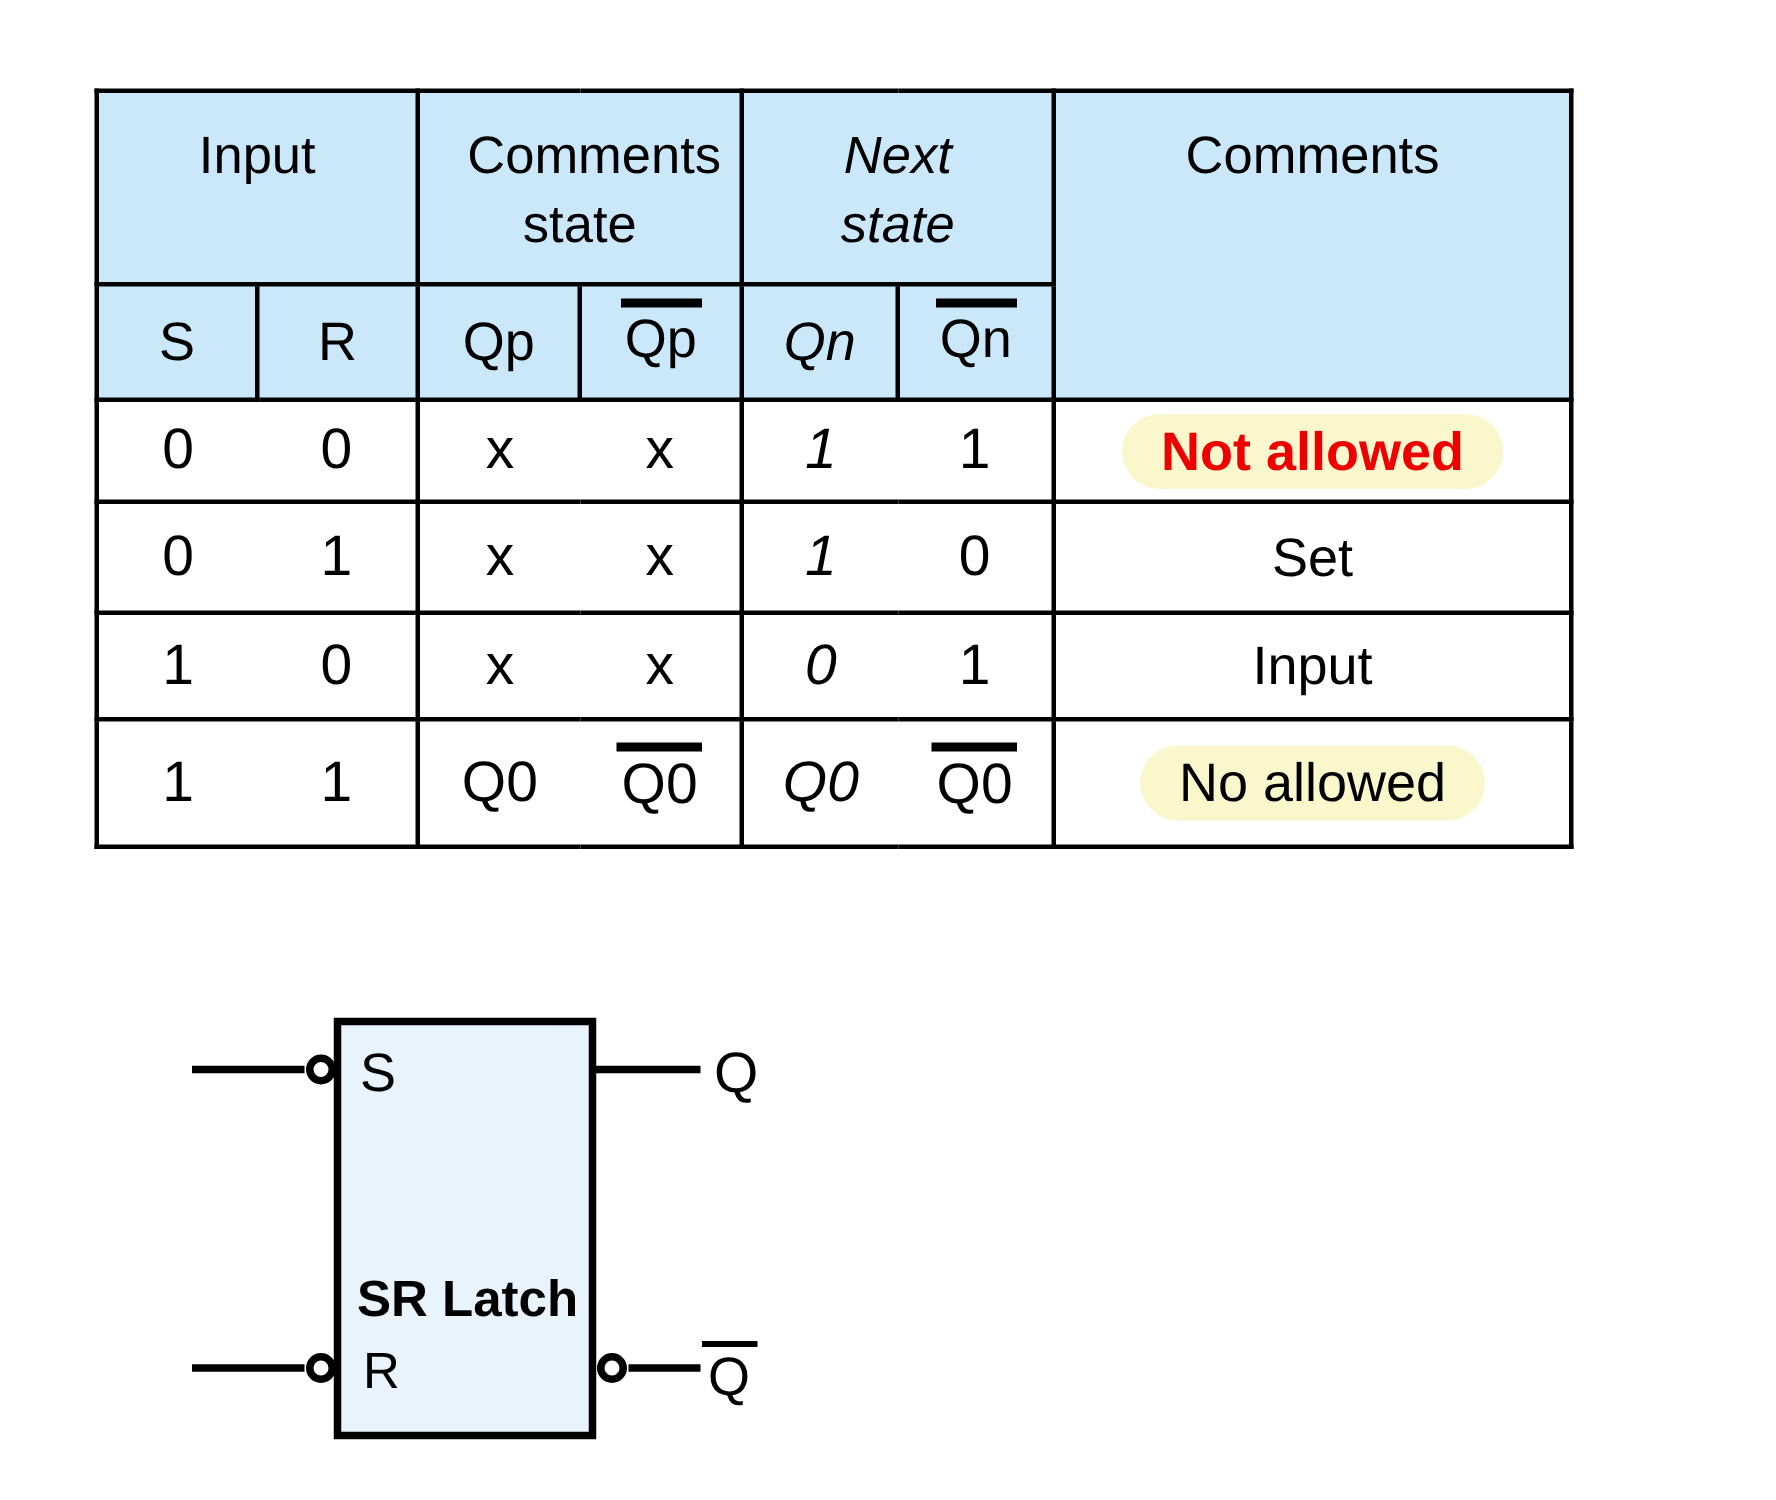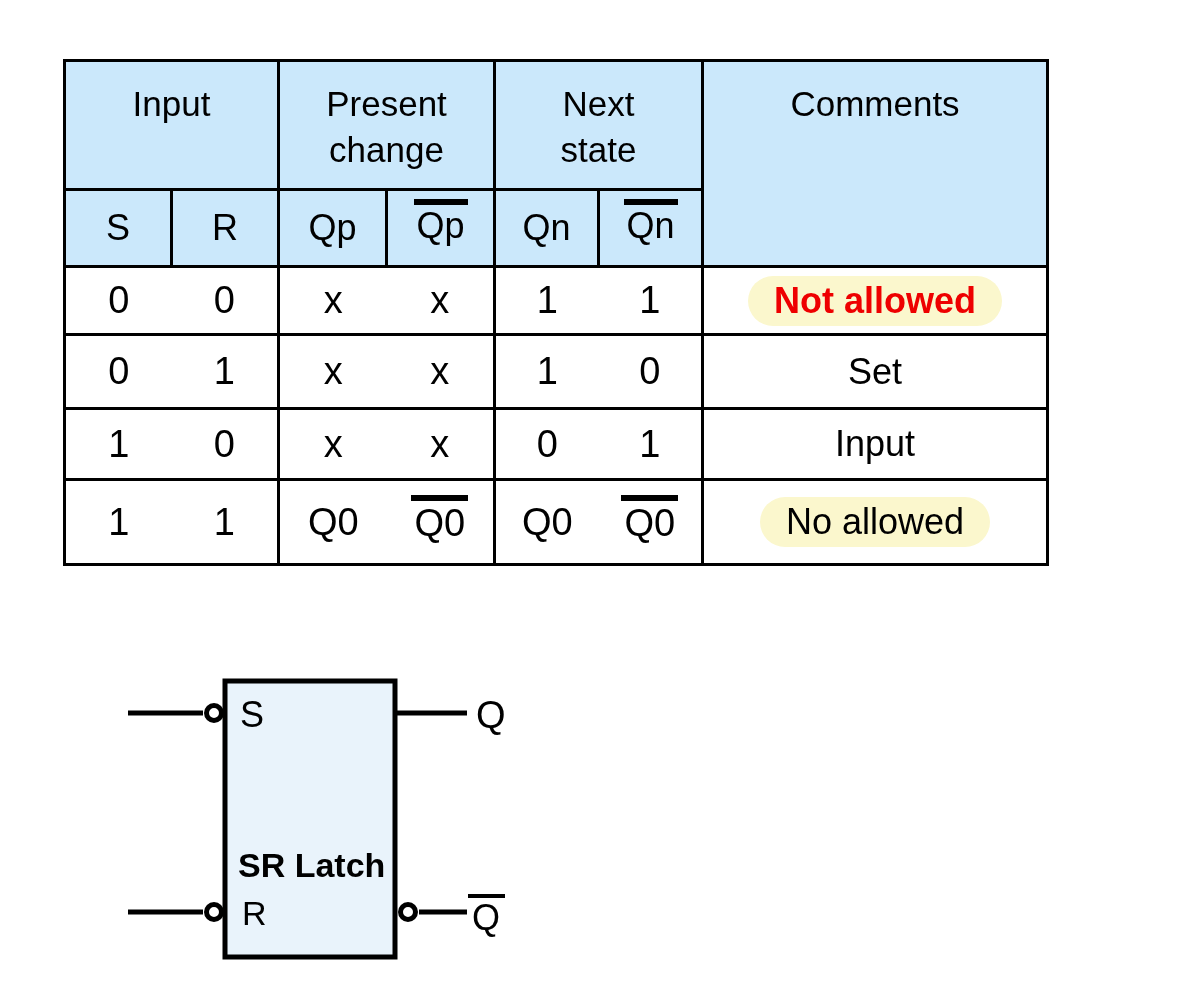--- a/index.html
+++ b/index.html
@@ -49,21 +49,21 @@
     font-size: 35px;
     line-height: 1.32;
   }
   tr.hrow1 .hcell { vertical-align: top; padding-top: 19px; }
   .two-line { display: inline-block; max-width: 150px; }
 
   .sub { font-size: 36px; }
   .ws-r { border-right: 2px solid #ffffff; }
   .ws-l { border-left: 2px solid #ffffff; }
   .thick-r { border-right: 7px solid var(--line-black); }
-  .thick-l { border-left: 7px solid var(--line-black); }
+  .thick-l { border-left: 7px solid var(--line-black); font-style: italic; }
   td.nb-r { border-right: 0; }
   td.nb-l { border-left: 0; }
 
   .truth-table td { font-size: 38px; }
   td.comment-cell { font-size: 36px; }
 
   .ovl {
     display: inline-block;
     border-top: 6px solid var(--line-black);
     padding: 3px 3px 0 3px;
@@ -110,21 +110,21 @@
       <col style="width:104px">
         <col style="width:104px">
       <col style="width:345px">
     </colgroup>
     <tbody>
         <tr class="hrow1">
       <th colspan="2" class="hcell">
         <span>Input</span>
       </th>
       <th colspan="2" class="hcell thick-r">
-        <span class="two-line">Present change</span>
+        <span class="two-line">Comments state</span>
       </th>
       <th colspan="2" class="hcell thick-l">
         <span class="two-line">Next state</span>
       </th>
       <th rowspan="2" class="hcell">
         <span>Comments</span>
       </th>
     </tr>
     <tr class="hrow2">
       <th class="hcell sub ws-r">S</th>

